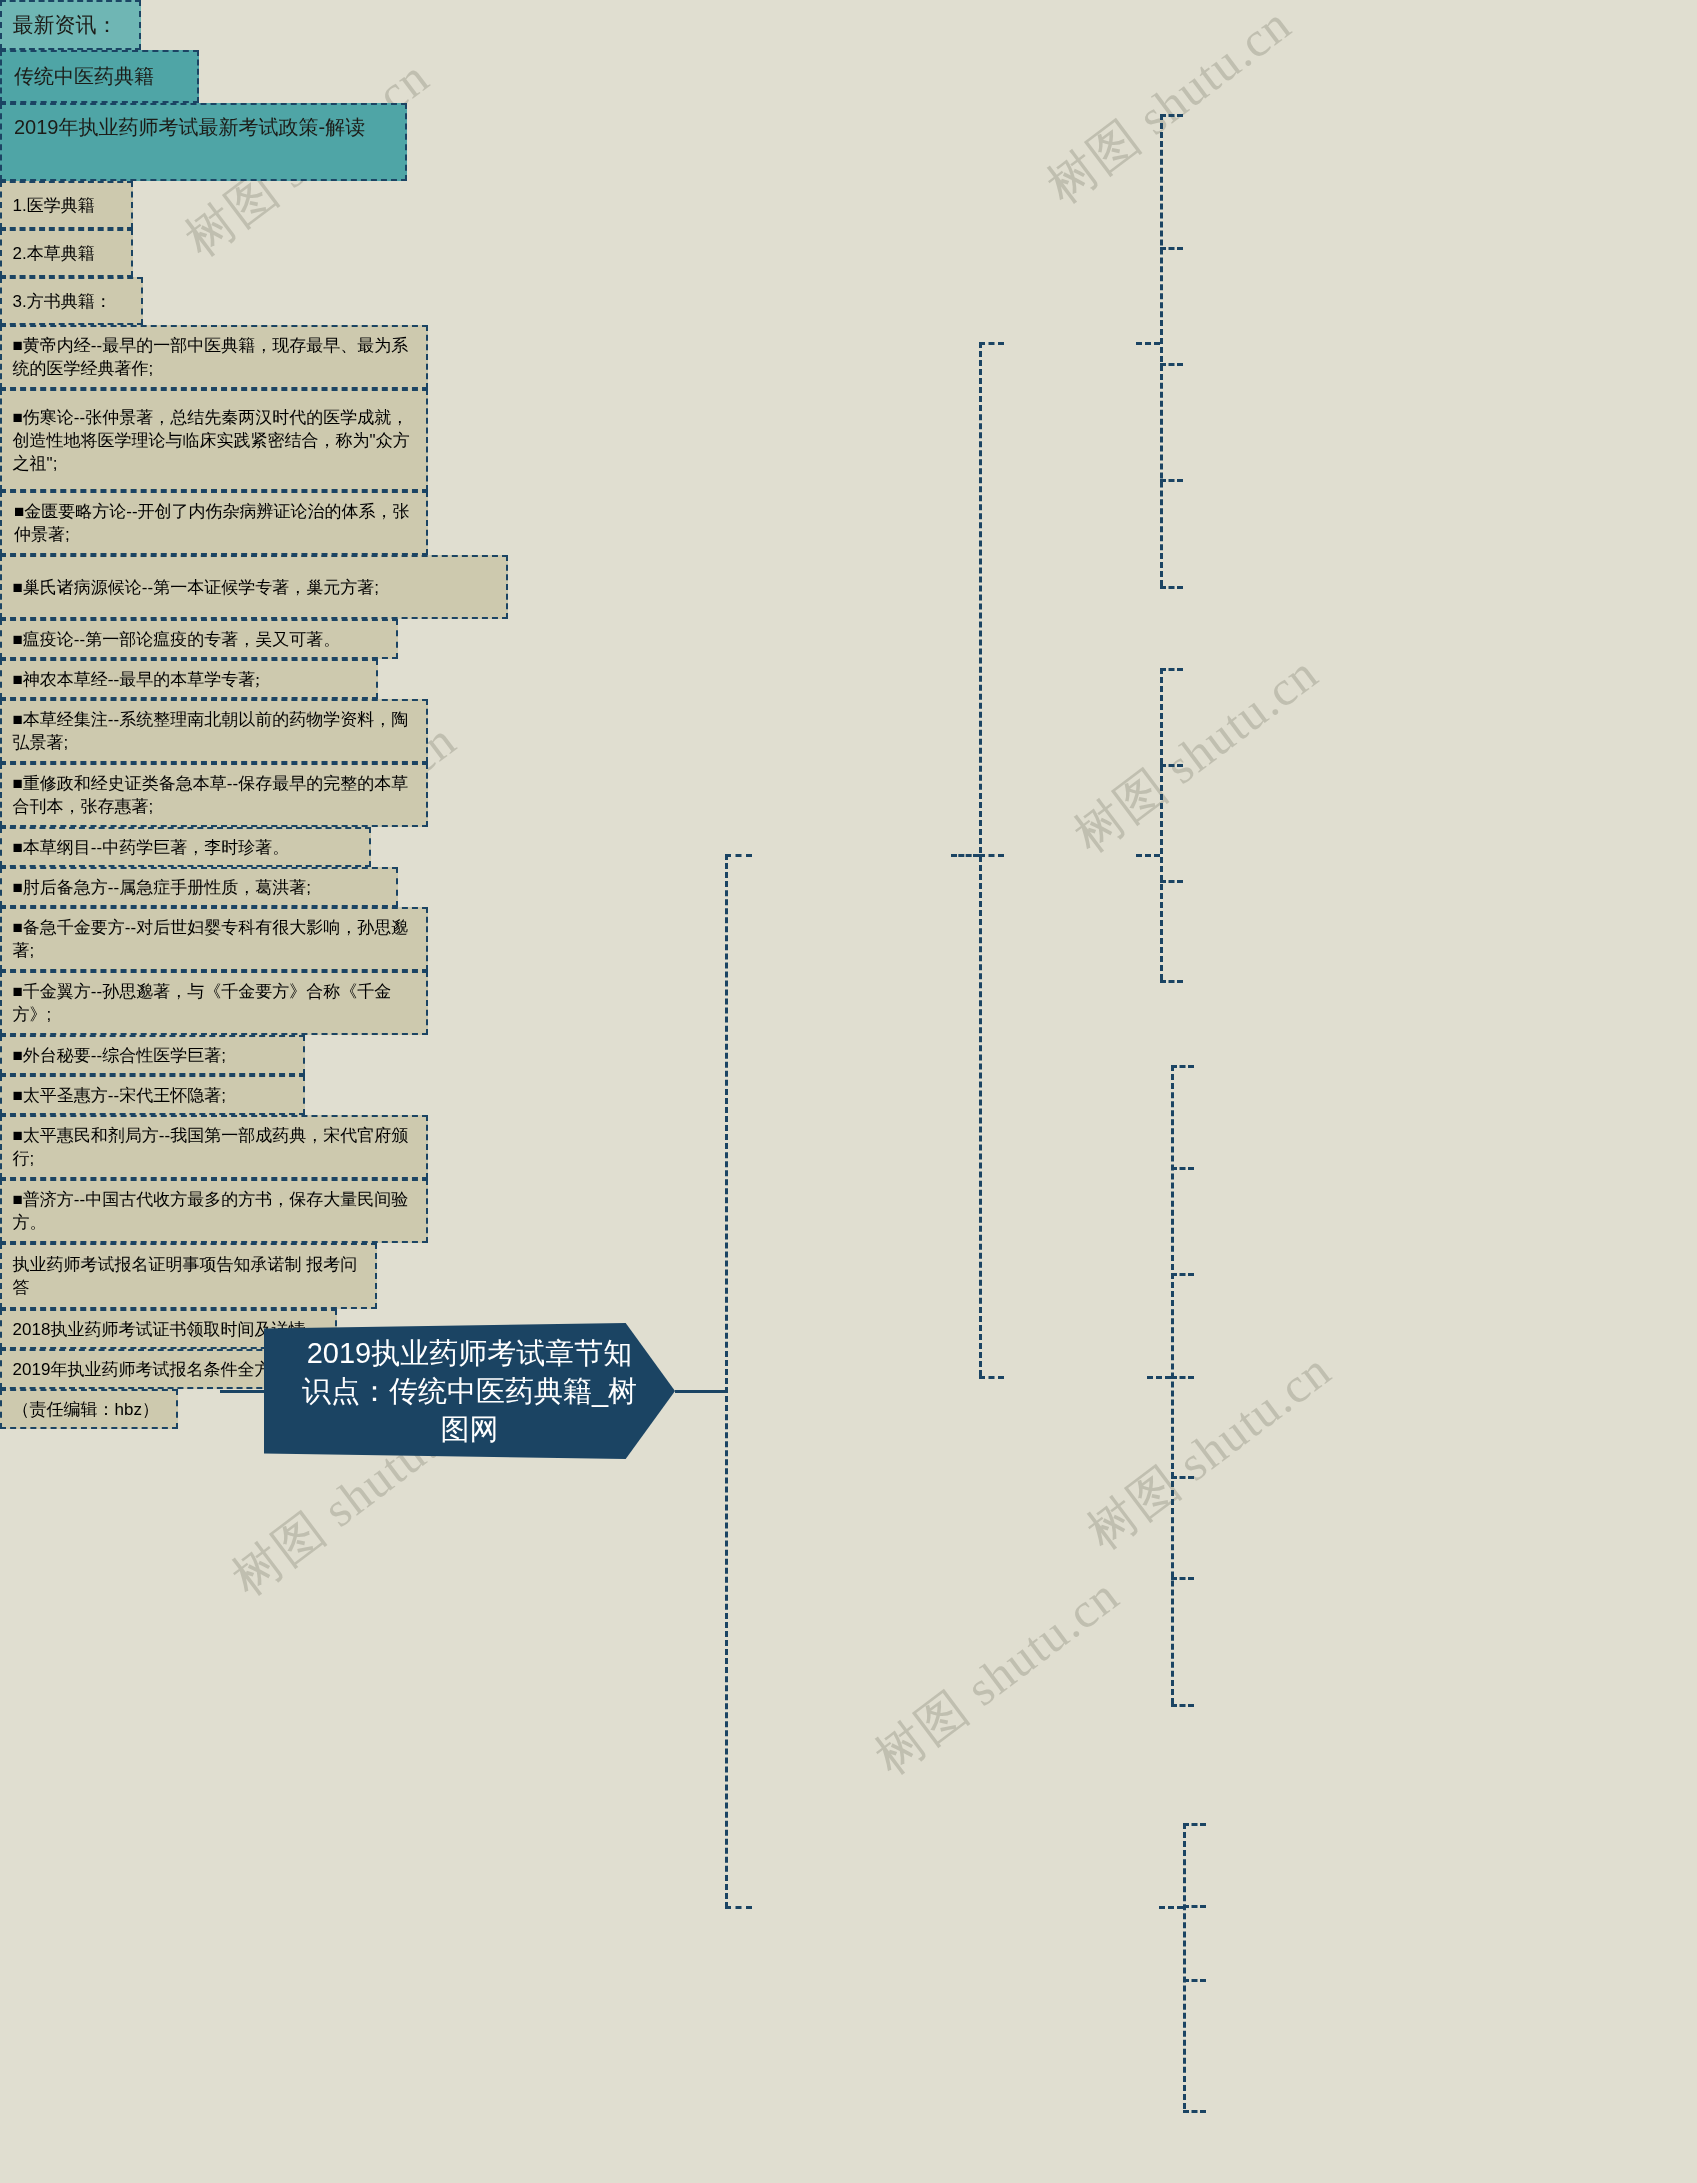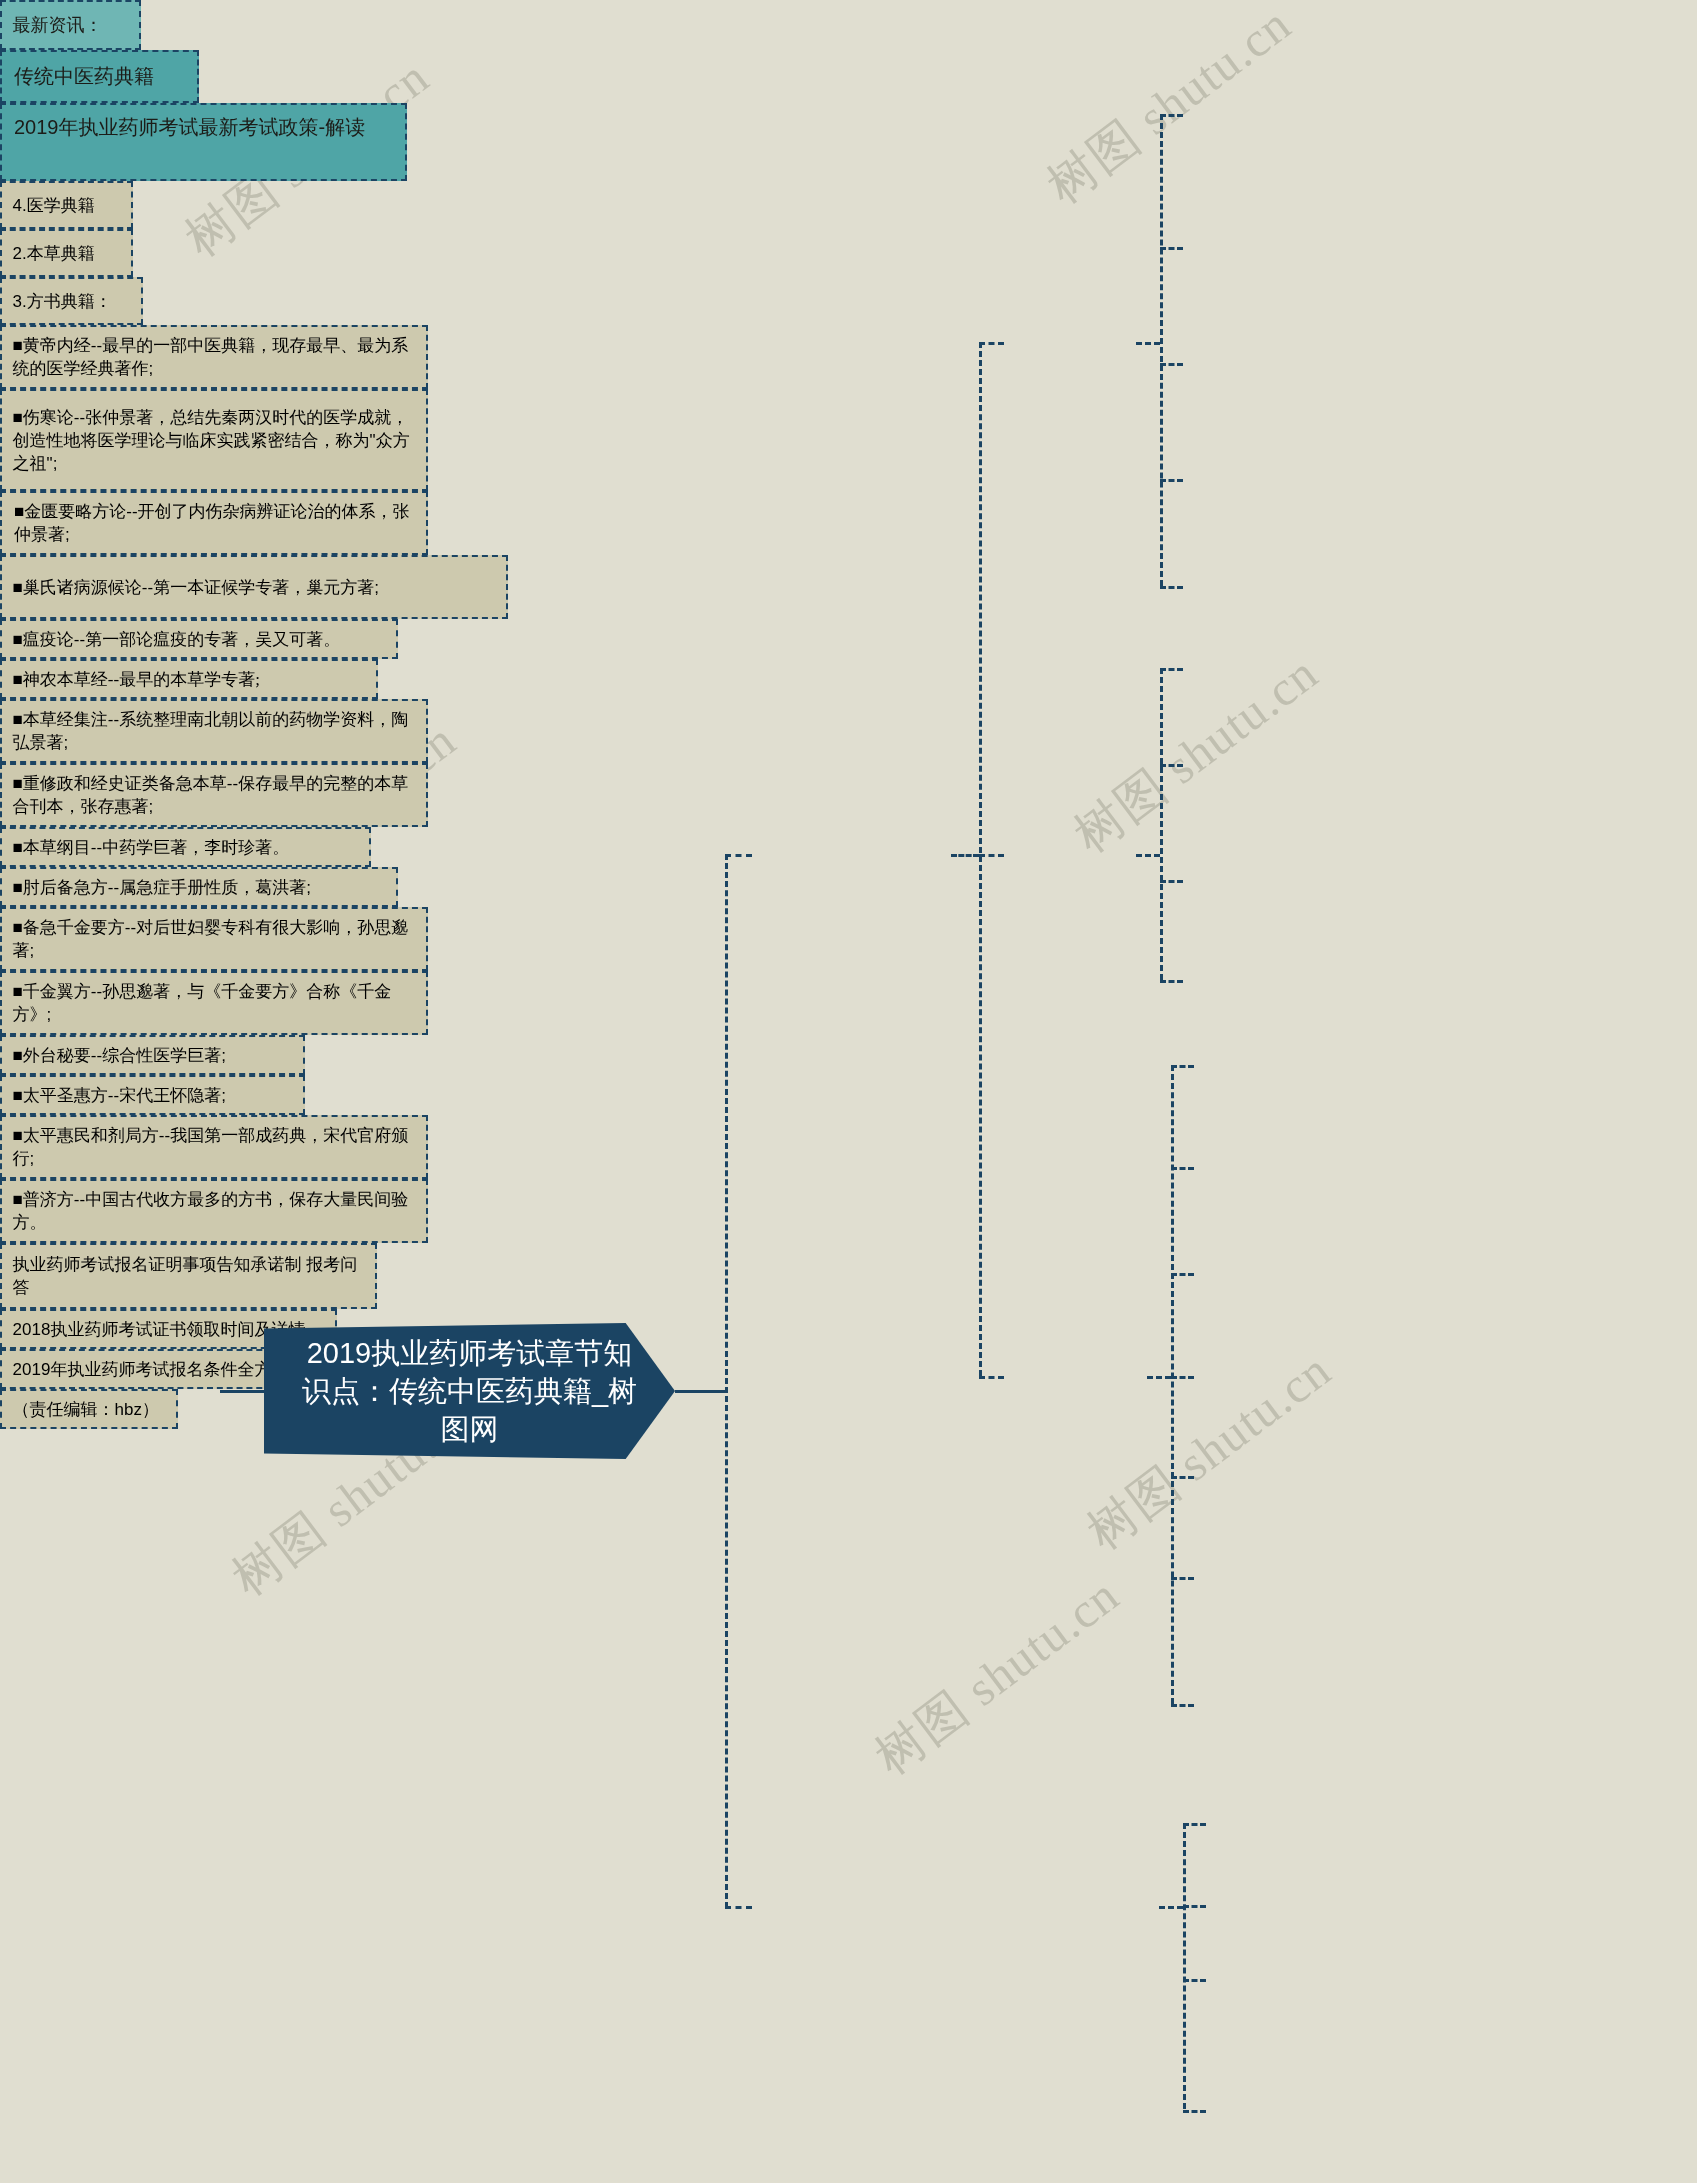--- a/index.html
+++ b/index.html
@@ -78,21 +78,21 @@
     display:flex;
     align-items:center;
     padding: 9.3px 12px;
     color:#1c1c18;
   }
 
   
   .tag {
     background:#6fb6b4;
     border: 2.7px dashed #1b4463;
-    font-size: 18px;
+    font-size: 21px;
     display:flex;
     align-items:center;
     padding: 8px 10.6px;
     color:#1c1c18;
   }
 
   
   .root {
     position:absolute;
     z-index: 4;
@@ -146,21 +146,21 @@
   <div class="hline" style="left:725px; top:1906px; width:26.5px;"></div>
   <div class="branch" style="left:752px; top:1868px; width:407px; height:78px; align-items:flex-start;">
     <span>2019年执业药师考试最新考试政策-解读</span>
   </div>
 
   <div class="hline" style="left:951px; top:854px; width:28px;"></div>
   <div class="vline" style="left:979px; top:342px; height:1034px;"></div>
 
   <div class="hline" style="left:979px; top:342px; width:25px;"></div>
   <div class="cat" style="left:1004px; top:318px; width:133px; height:48px;">
-    <span>4.医学典籍</span>
+    <span>1.医学典籍</span>
   </div>
 
   <div class="hline" style="left:979px; top:854px; width:25px;"></div>
   <div class="cat" style="left:1004px; top:830px; width:133px; height:48px;">
     <span>2.本草典籍</span>
   </div>
 
   <div class="hline" style="left:979px; top:1376px; width:25px;"></div>
   <div class="cat" style="left:1004px; top:1353px; width:143px; height:48px;">
     <span>3.方书典籍：</span>

